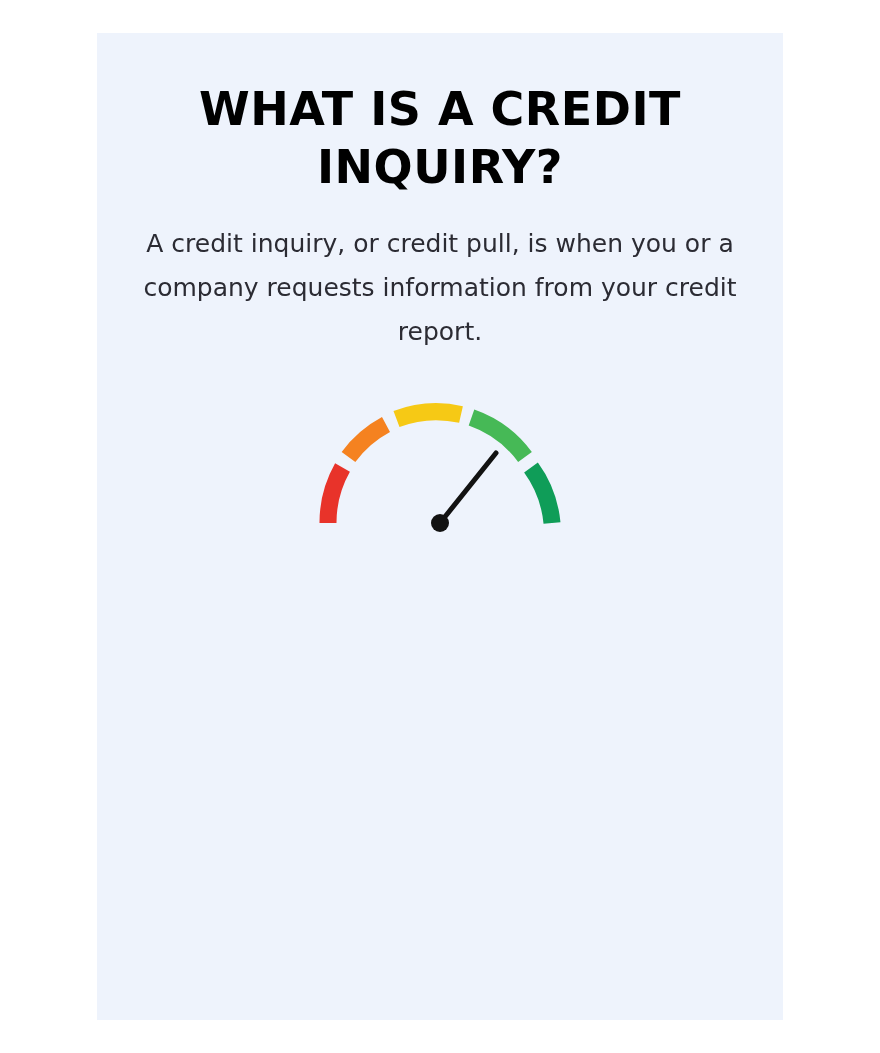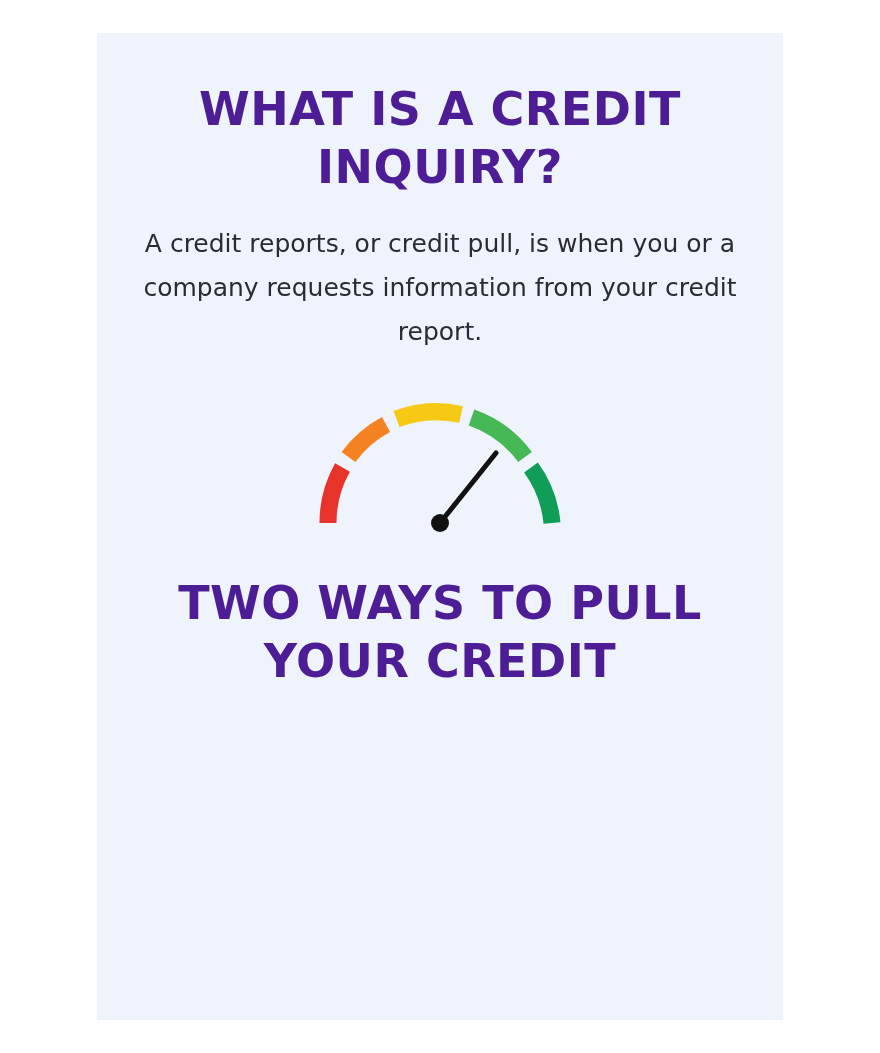--- a/index.html
+++ b/index.html
@@ -24,21 +24,21 @@
     width: 686px;
     height: 987px;
     background: #eef3fc;
   }
   .inner {
     padding: 0 40px;
     box-sizing: border-box;
     width: 100%;
   }
   .heading {
-    color: #4c1d95;
+    color: #000000;
     font-family: "DejaVu Sans", sans-serif;
     font-weight: bold;
     font-size: 46px;
     line-height: 1.25;
     text-align: center;
     letter-spacing: 0.5px;
     margin: 0;
   }
   .heading-1 {
     padding-top: 48px;
@@ -67,36 +67,35 @@
 </style>
 </head>
 <body>
 
 <div class="page">
   <div class="card">
     <div class="inner">
 
       <h1 class="heading heading-1">WHAT IS A CREDIT INQUIRY?</h1>
 
-      <p class="body-text">A credit reports, or credit pull, is when you or a company requests information from your credit report.</p>
+      <p class="body-text">A credit inquiry, or credit pull, is when you or a company requests information from your credit report.</p>
 
       <div class="gauge-wrap">
         <svg width="260" height="150" viewBox="0 0 260 150">
 
           <g fill="none" stroke-linecap="butt" stroke-width="17">
             <path d="M 18 132 A 112 112 0 0 1 32.5 76.5" stroke="#e8332a"></path>
             <path d="M 38.5 66 A 112 112 0 0 1 76 33.5" stroke="#f58220"></path>
             <path d="M 86.5 28 A 112 112 0 0 1 151 23.5" stroke="#f6c915"></path>
             <path d="M 161.5 26.5 A 112 112 0 0 1 215 66" stroke="#46b956"></path>
             <path d="M 221 76.5 A 112 112 0 0 1 242 132" stroke="#0f9d58"></path>
           </g>
 
           <line x1="130" y1="132" x2="186" y2="62" stroke="#121212" stroke-width="5" stroke-linecap="round"></line>
           <circle cx="130" cy="132" r="9" fill="#121212"></circle>
         </svg>
       </div>
 
-      <h2 class="heading heading-2">TWO WAYS TO PULL YOUR CREDIT</h2>
 
 
     </div>
   </div>
 </div>
 
 </body></html>

